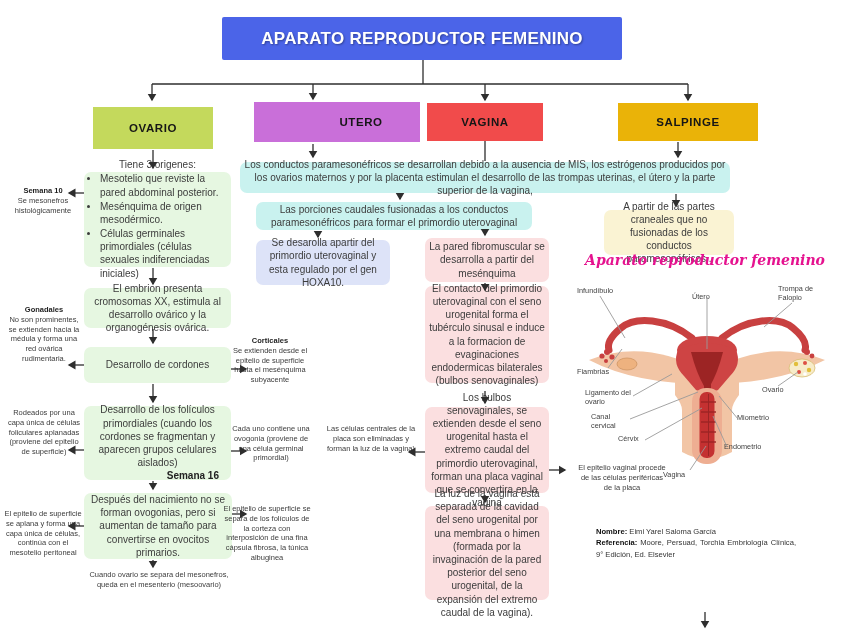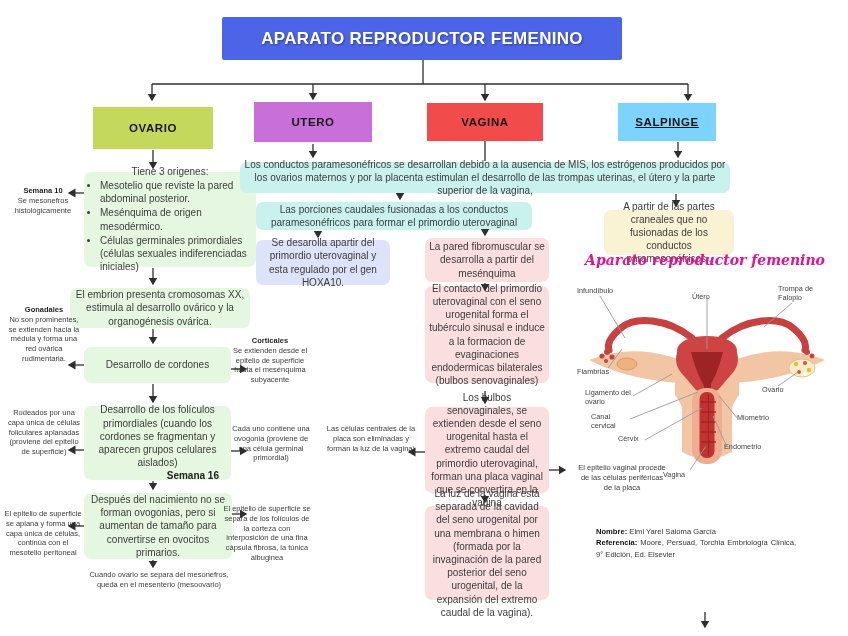--- a/index.html
+++ b/index.html
@@ -6,23 +6,23 @@
   #canvas{position:relative;width:848px;height:636px;background:#ffffff;overflow:hidden;
           font-family:"Liberation Sans",sans-serif;color:#3c3c3c;}
   svg.overlay{position:absolute;left:0;top:0;width:848px;height:636px;z-index:5;pointer-events:none;}
   .banner{position:absolute;left:222px;top:17px;width:400px;height:43px;background:#4b64e8;
           color:#ffffff;font-weight:bold;font-size:17px;letter-spacing:.3px;border-radius:2px;
           display:flex;align-items:center;justify-content:center;z-index:2;
           text-shadow:1px 1px 2px rgba(0,0,0,.35);}
   .cat{position:absolute;display:flex;align-items:center;justify-content:center;
        font-weight:bold;font-size:11.5px;letter-spacing:.6px;color:#161616;z-index:2;}
   .cat-ovario{left:93px;top:107px;width:120px;height:42px;background:#c4d95c;}
-  .cat-utero{left:254px;top:102px;width:118px;height:40px;background:#c96fd9;}
+  .cat-utero{left:254px;top:102px;width:118px;height:40px;background:#c96fd9;padding-left:48px;}
   .cat-vagina{left:427px;top:103px;width:116px;height:38px;background:#f14b4b;}
-  .cat-salpinge{left:618px;top:103px;width:98px;height:38px;background:#7dd3fc;text-decoration:underline;}
+  .cat-salpinge{left:618px;top:103px;width:140px;height:38px;background:#eab308;}
   .box{position:absolute;box-sizing:border-box;font-size:10px;line-height:1.32;text-align:center;
        padding:5px 4px;border-radius:7px;display:flex;flex-direction:column;justify-content:center;z-index:2;}
   .green{background:#e6f7e1;}
   .cyan{background:#c9f2ef;}
   .lav{background:#dde3f8;}
   .pink{background:#fbdfe0;}
   .cream{background:#faf3d3;}
   .box ul{margin:1px 0 0 0;padding-left:12px;text-align:left;}
   .box li{margin-bottom:1px;}
   .week{font-weight:bold;text-align:right;padding-right:8px;color:#222;}
@@ -97,29 +97,29 @@
     </g>
   </svg>
 
   <div class="banner">APARATO REPRODUCTOR FEMENINO</div>
 
   <div class="cat cat-ovario">OVARIO</div>
   <div class="cat cat-utero">UTERO</div>
   <div class="cat cat-vagina">VAGINA</div>
   <div class="cat cat-salpinge">SALPINGE</div>
 
-  <div class="box green" style="left:84px;top:172px;width:172px;height:95px">
+  <div class="box green" style="left:84px;top:172px;width:147px;height:95px">
     <div>Tiene 3 origenes:</div>
     <ul>
       <li>Mesotelio que reviste la pared abdominal posterior.</li>
       <li>Mesénquima de origen mesodérmico.</li>
       <li>Células germinales primordiales (células sexuales indiferenciadas iniciales)</li>
     </ul>
   </div>
-  <div class="box green" style="left:70px;top:288px;width:180px;height:40px">El embrion presenta cromosomas XX, estimula al desarrollo ovárico y la organogénesis ovárica.</div>
+  <div class="box green" style="left:84px;top:288px;width:147px;height:40px">El embrion presenta cromosomas XX, estimula al desarrollo ovárico y la organogénesis ovárica.</div>
   <div class="box green" style="left:84px;top:347px;width:147px;height:36px">Desarrollo de cordones</div>
   <div class="box green" style="left:84px;top:406px;width:147px;height:74px">
     <div>Desarrollo de los folículos primordiales (cuando los cordones se fragmentan y aparecen grupos celulares aislados)</div>
     <div class="week">Semana 16</div>
   </div>
   <div class="box green" style="left:84px;top:493px;width:148px;height:66px">Después del nacimiento no se forman ovogonias, pero si aumentan de tamaño para convertirse en ovocitos primarios.</div>
   <div class="plain" style="left:84px;top:570px;width:150px">Cuando ovario se separa del mesonefros, queda en el mesenterio (mesoovario)</div>
 
   <div class="note" style="left:6px;top:186px;width:74px">
     <b>Semana 10</b>

